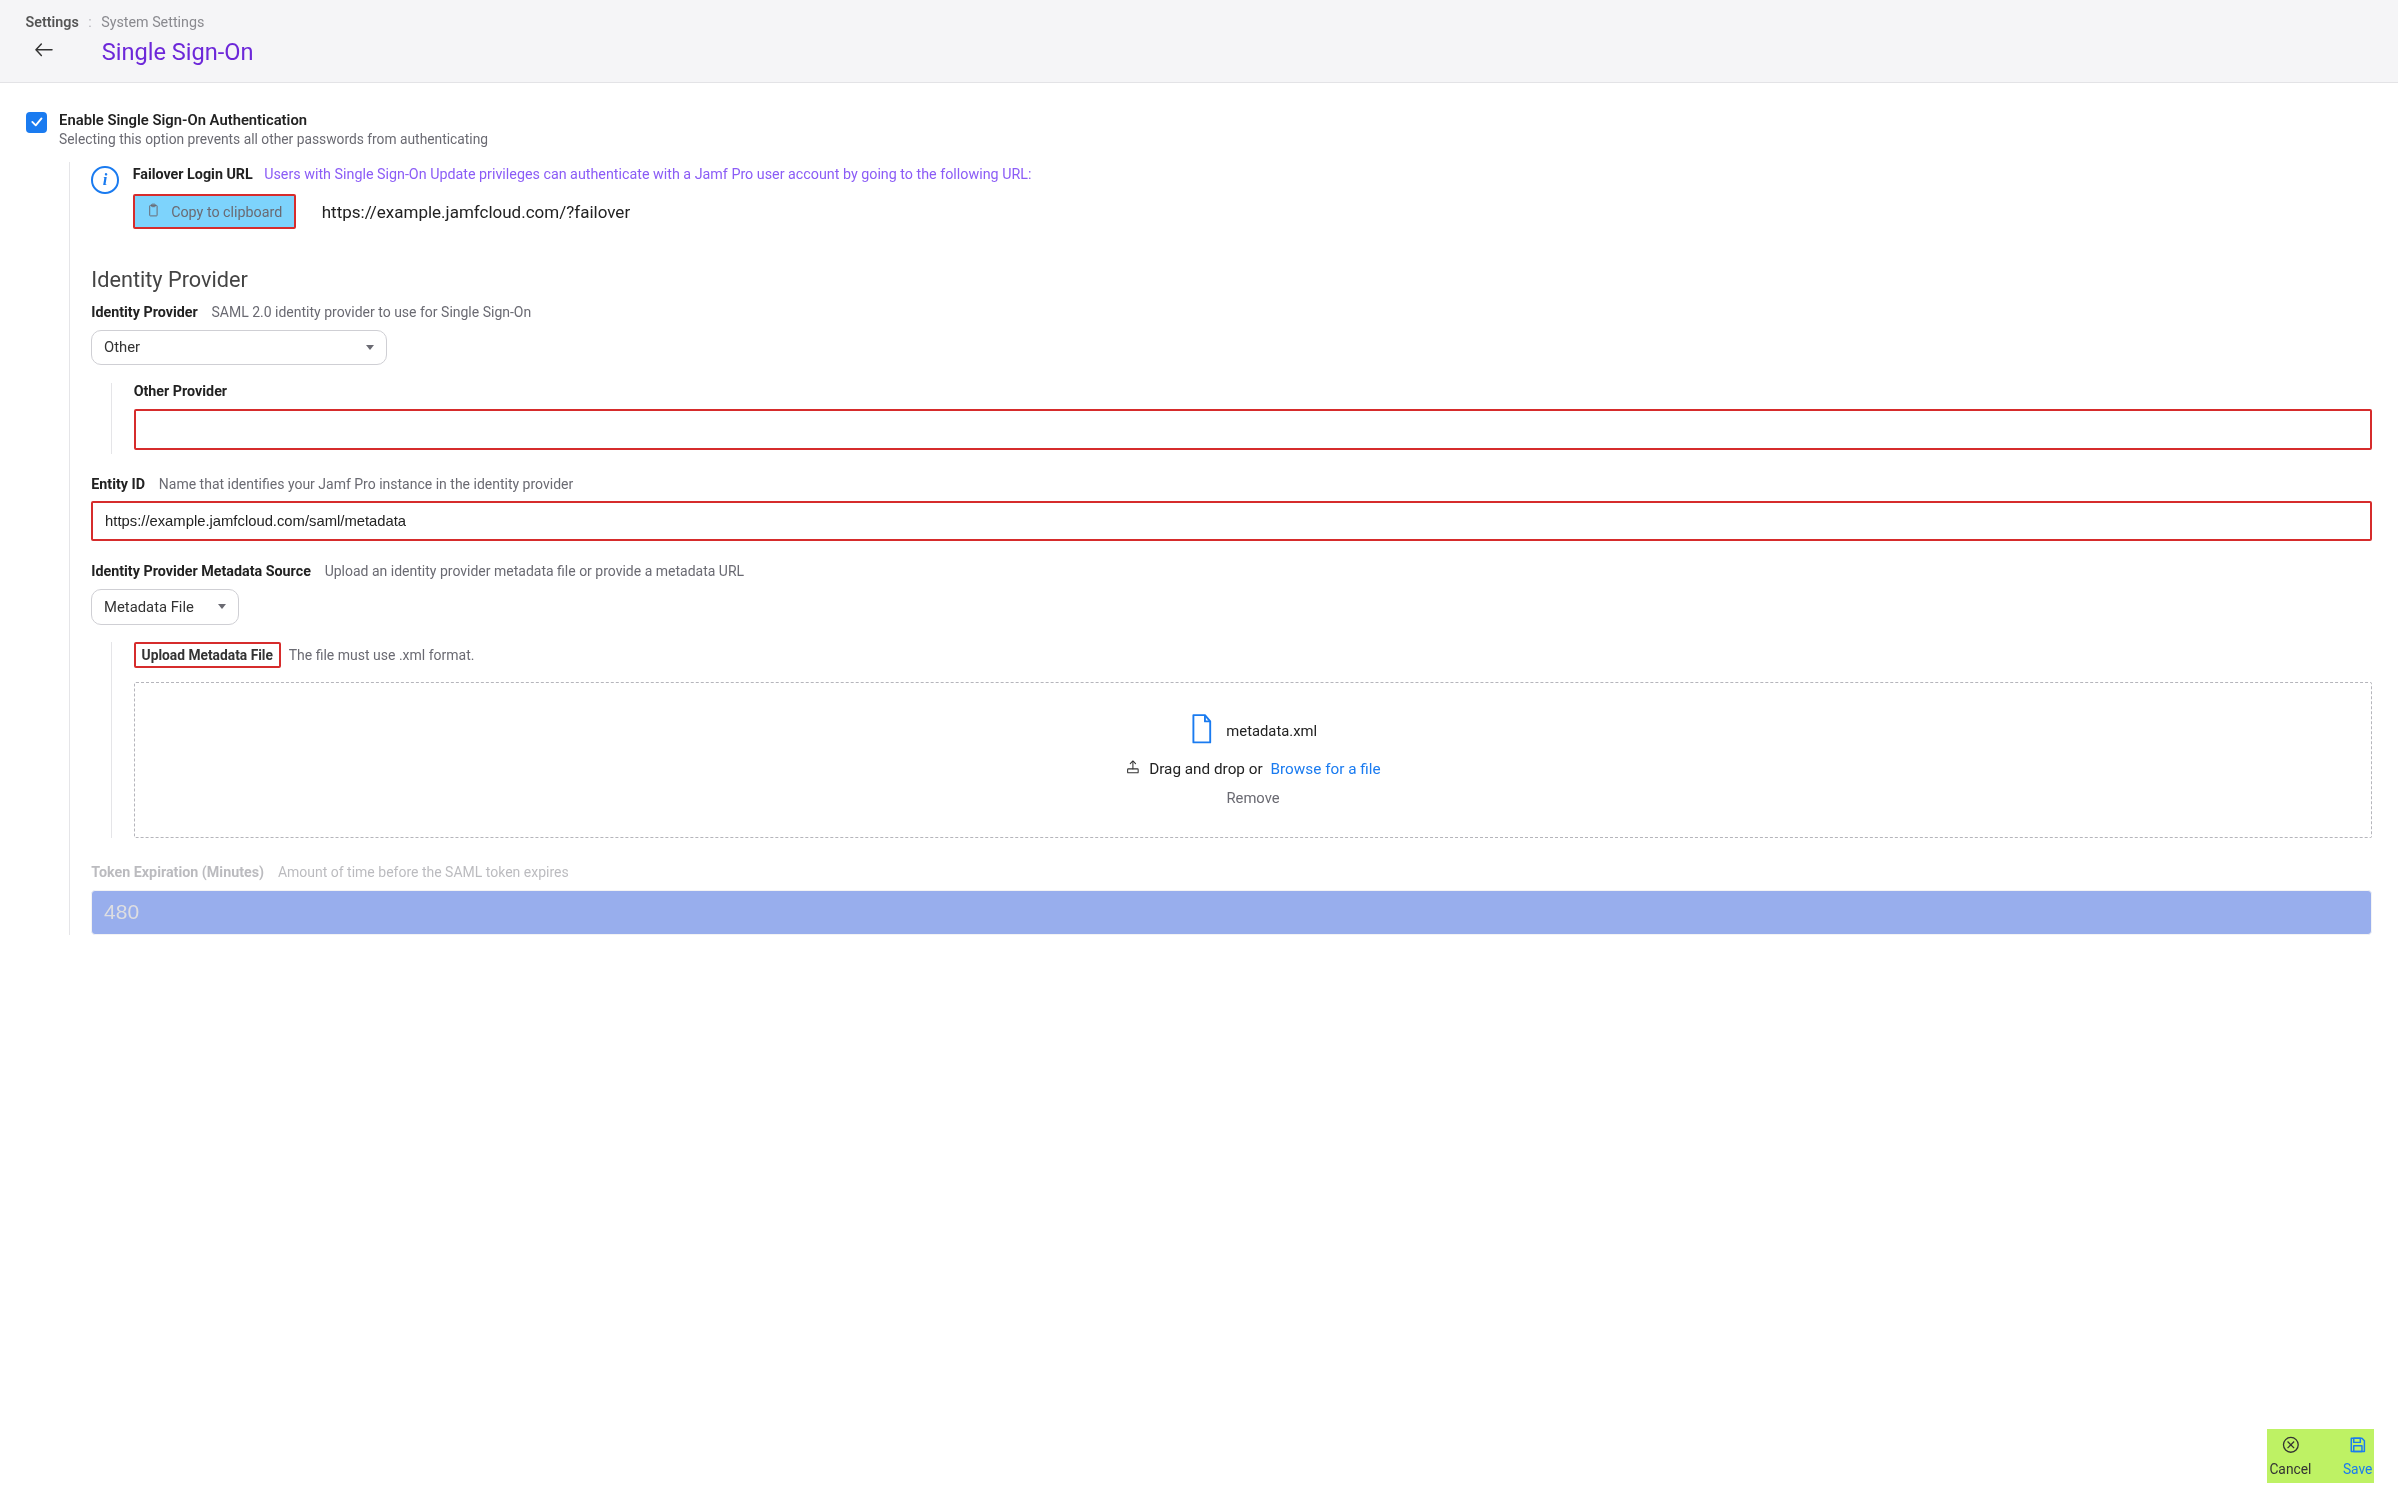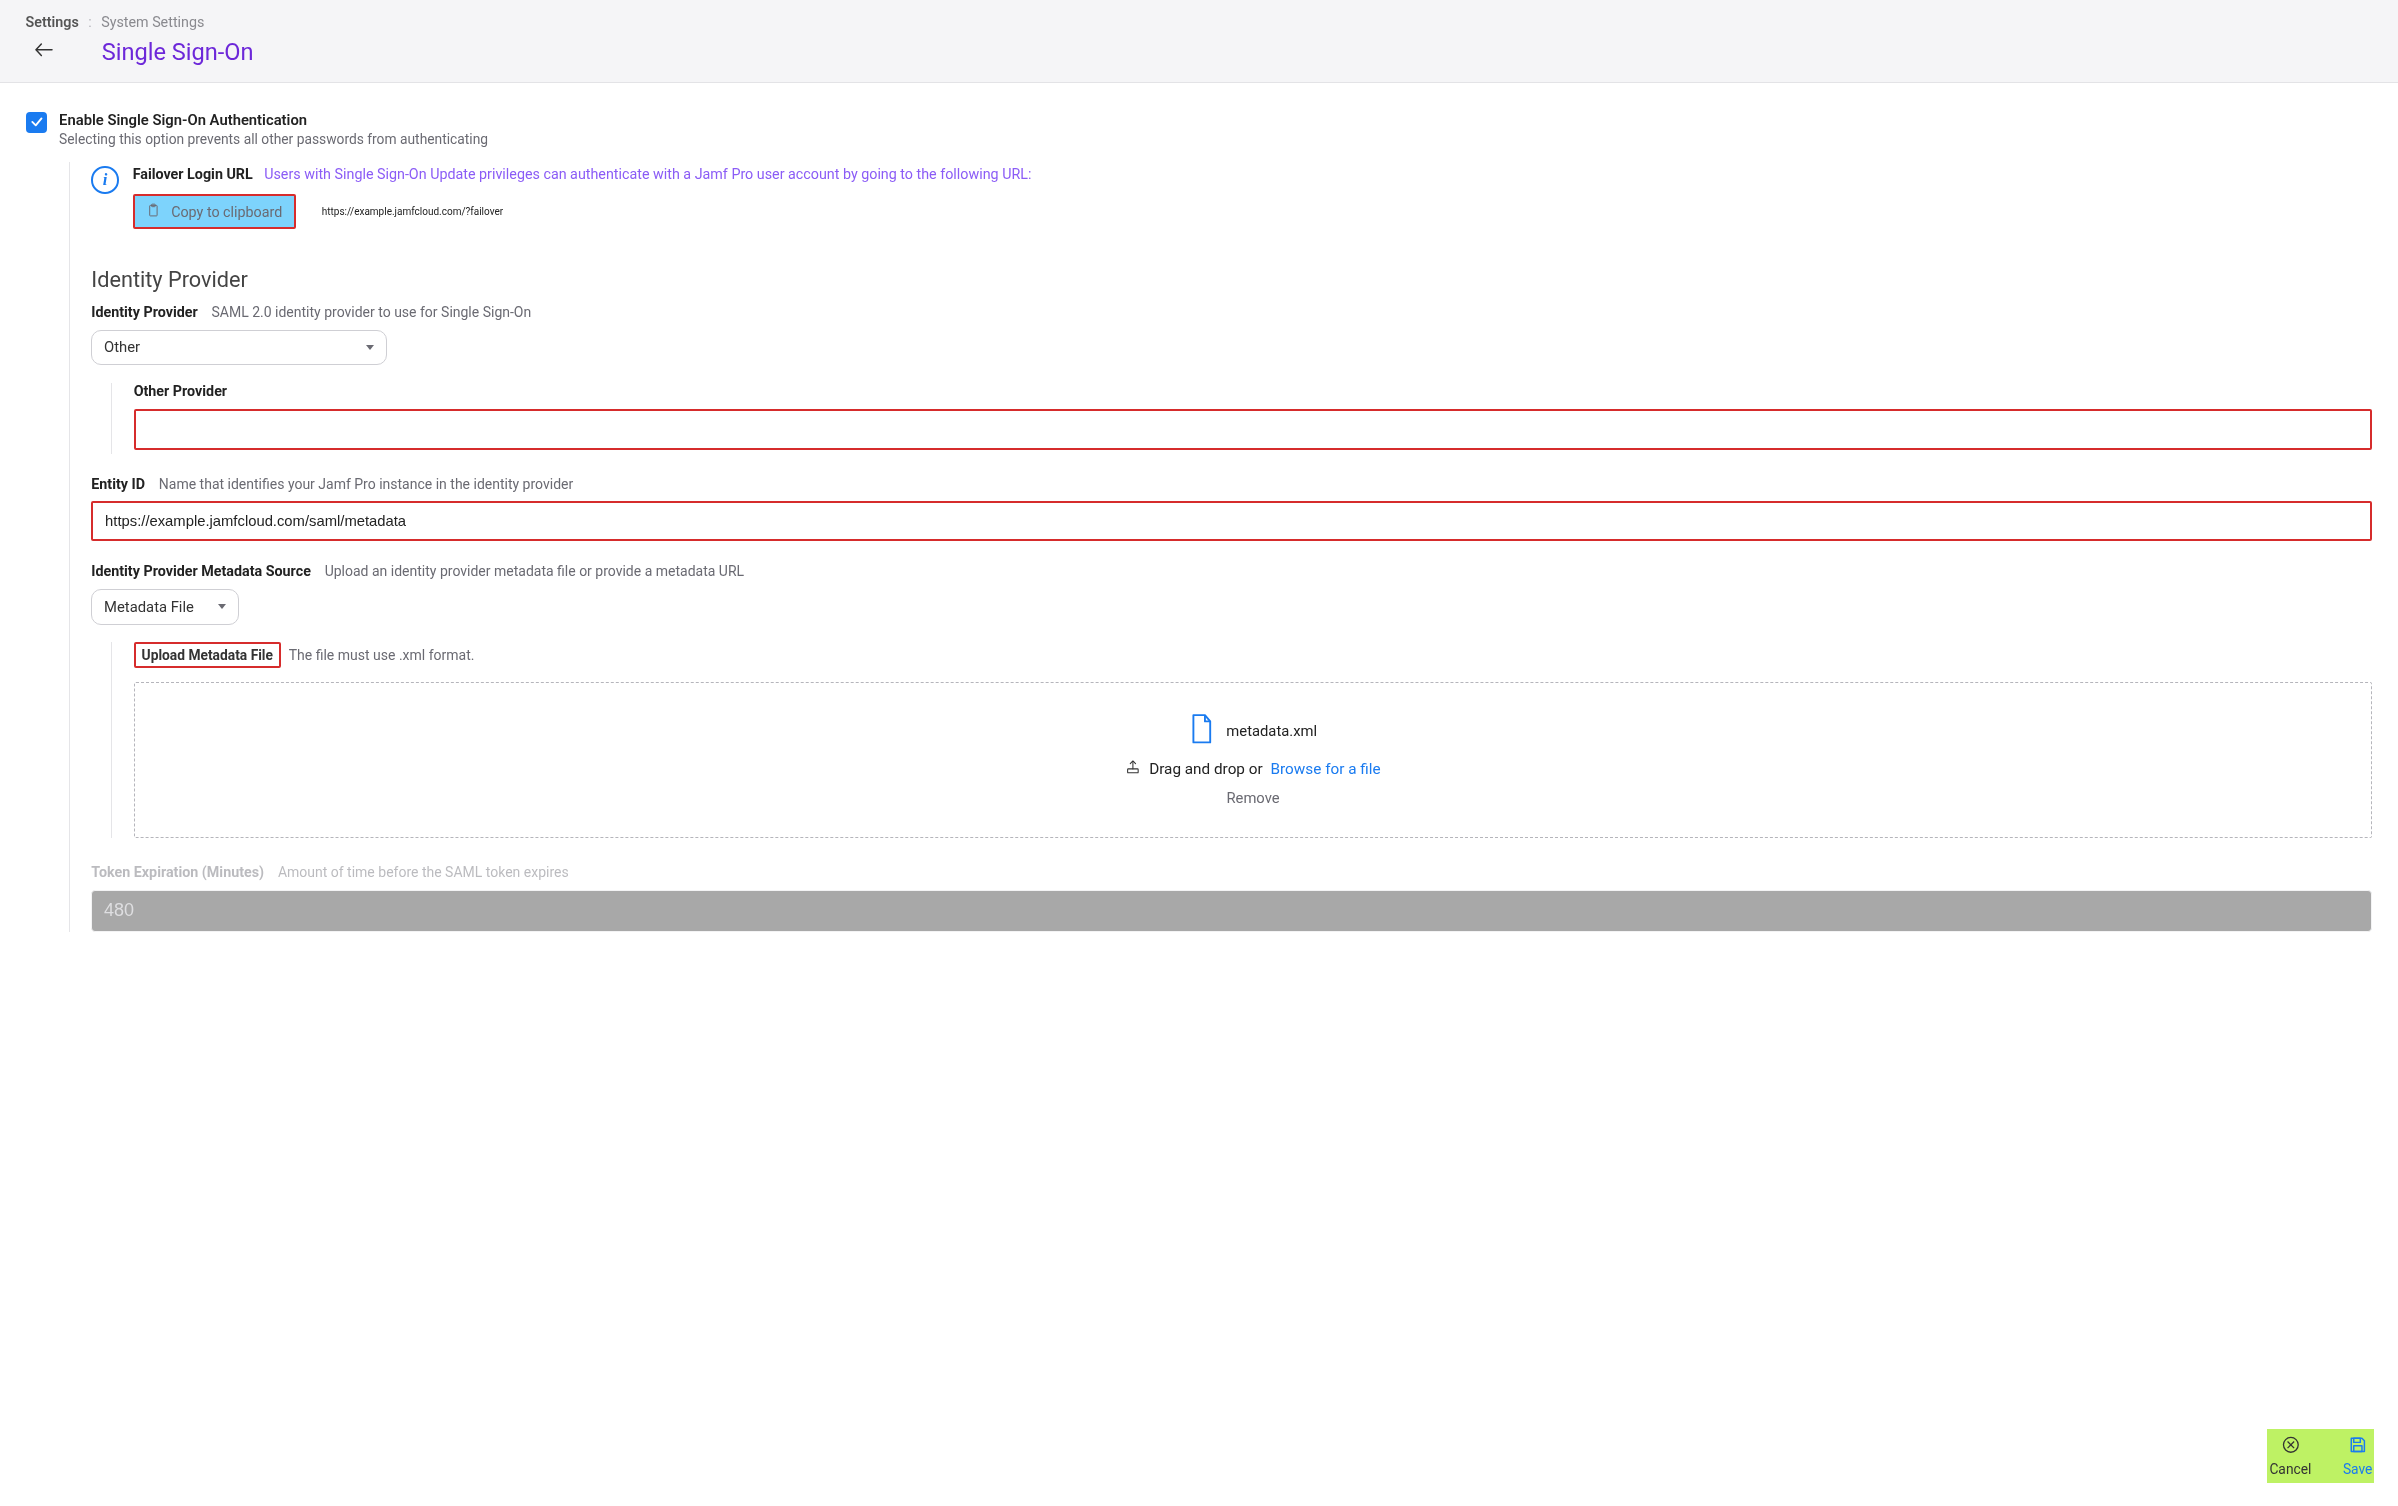--- a/index.html
+++ b/index.html
@@ -96,21 +96,21 @@
     border: 2px solid #d62c2c;
     border-radius:2px;
     padding: 5.9px 11.8px;
     display:inline-flex; gap:9.9px; align-items:center;
     color:#6a6a72;
     font-size: 14.3px;
     cursor:pointer;
     background:#7dd3fc;
   }
   .copy-btn svg { width: 14.8px; height: 16.7px; stroke:#6a6a72; }
-  .failover-url { color:#222; font-size: 10px; }
+  .failover-url { color:#222; font-size: 17px; }
   
   .section-title {
     font-size: 21.7px;
     color: #444;
     font-weight: 400;
     margin: 27.6px 0 7.9px 0;
   }
   .field-row { margin: 11.8px 0 17.7px 0; }
   .field-label-row { margin-bottom: 9.9px; display:flex; gap:13.8px; align-items:baseline; flex-wrap:wrap; }
   .field-label { font-weight:700; color:#222; font-size:14.3px; }
@@ -182,23 +182,23 @@
   .link { color:#1a7bf0; cursor:pointer; text-decoration:none; }
   .muted-link { color:#6a6a72; cursor:pointer; }
   
   .faded { opacity: 0.45; }
   .faded .field-label { color:#6a6a72; }
   .faded-input {
     width:100%;
     border:1px solid #e5e5e8;
     border-radius:3.9px;
     padding: 9.9px 11.8px;
-    font-size:18px;
+    font-size:21px;
     color:#b8b8bd;
-    background:#404040;
+    background:#1d4ed8;
   }
   
   .footer {
     position: fixed;
     right: 23.6px;
     bottom: 23px;
     display:flex; gap: 31.5px; align-items:flex-end;
     background: #bef264;
     padding: 5.9px 2px;
   }

